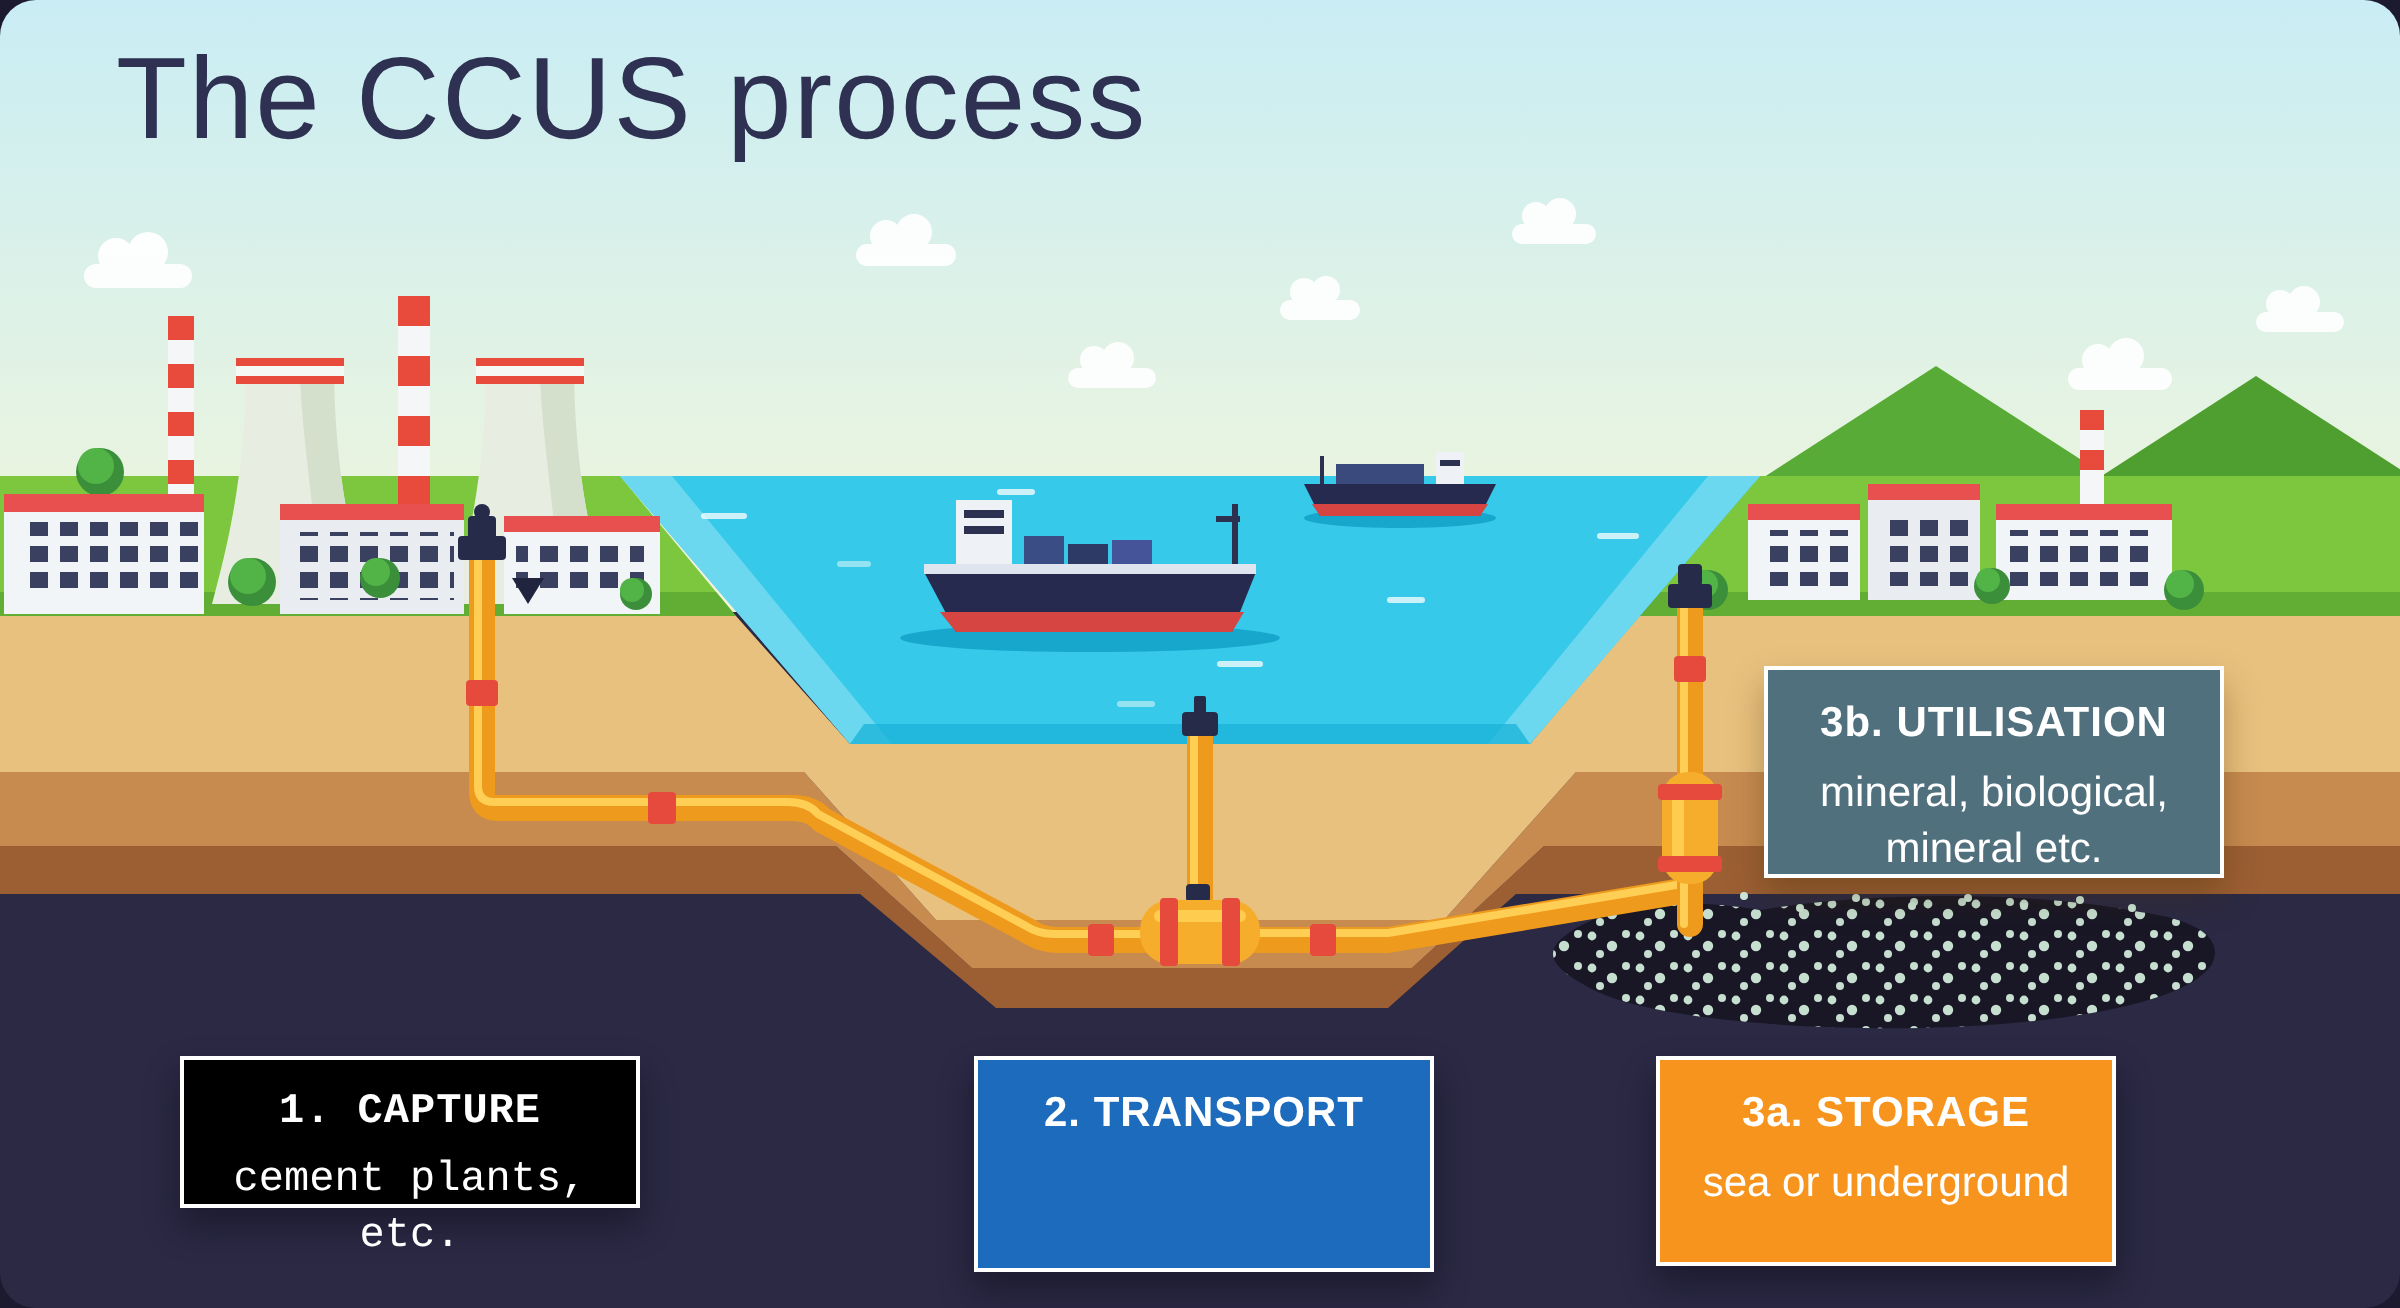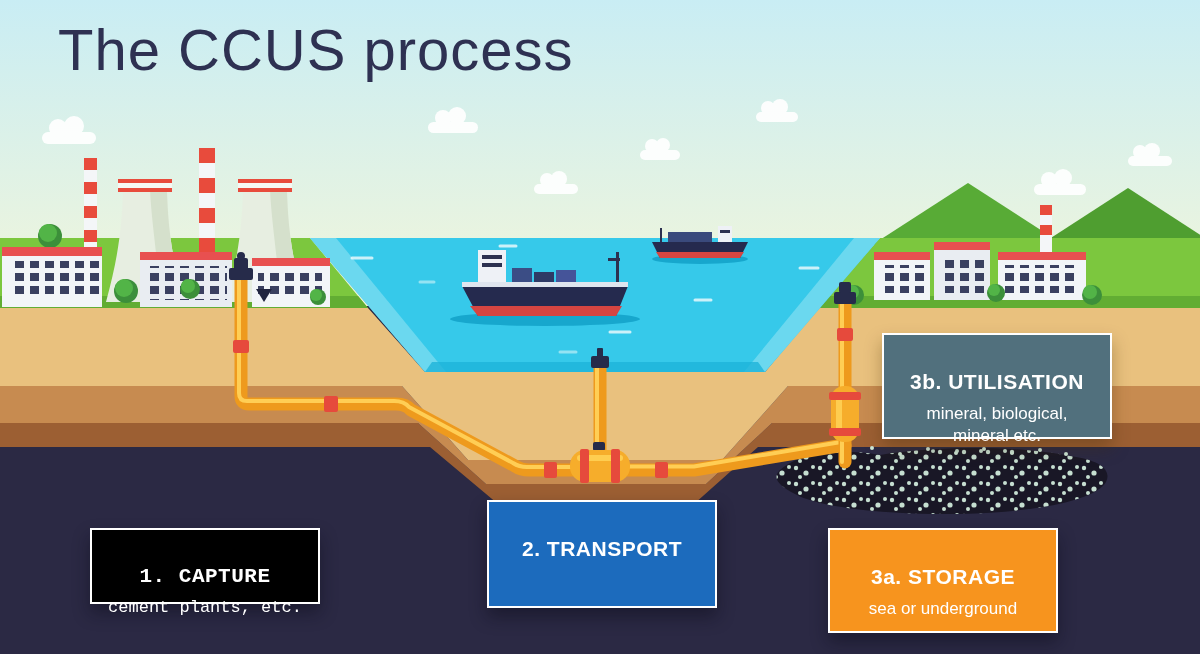--- a/index.html
+++ b/index.html
@@ -1,33 +1,33 @@
 <!DOCTYPE html>
 <html><head>
 <meta charset="utf-8">
 <style>
   html,body { margin:0; padding:0; background:#1b1a2e; }
   .canvas {
     position:relative; width:1200px; height:654px; overflow:hidden;
-    font-family:"Liberation Sans", sans-serif; background:#2b2944;
+    font-family:"Liberation Sans", sans-serif; background:#2b2944;border-radius:18px;
   }
   svg.scene { position:absolute; left:0; top:0; }
   .title {
     position:absolute; left:58px; top:16px; margin:0;
     font-size:58px; font-weight:500; letter-spacing:1px; color:#2e3152;
   }
   .step-box {
     position:absolute; width:230px; box-sizing:border-box;
     border:2px solid #ffffff; color:#ffffff; text-align:center;
     padding:15px 10px 12px; box-shadow:0 9px 16px rgba(10,10,25,.45);
   }
-  .step-title { font-size:21px; font-weight:bold; letter-spacing:.5px; margin-bottom:9px;margin-top:20px; }
-  .step-sub { font-size:17px; line-height:1.32; }
+  .step-title { font-size:21px; font-weight:bold; letter-spacing:.5px; margin-bottom:9px; }
+  .step-sub { font-size:21px; line-height:1.32; }
   .box-capture     { left:90px;  top:528px; height:76px; background:#000000;font-family:Liberation Mono, monospace; }
-  .box-transport   { left:487px; top:500px; height:108px; background:#1c6bbd; }
+  .box-transport   { left:487px; top:528px; height:108px; background:#1c6bbd; }
   .box-storage     { left:828px; top:528px; height:105px; background:#f7941e; }
   .box-utilisation { left:882px; top:333px; height:106px; background:#51707d;
                      box-shadow:0 9px 16px rgba(70,45,10,.35); }
 </style>
 </head>
 <body>
 
 <div class="canvas">
 
   <svg class="scene" width="1200" height="654" viewBox="0 0 1200 654">

